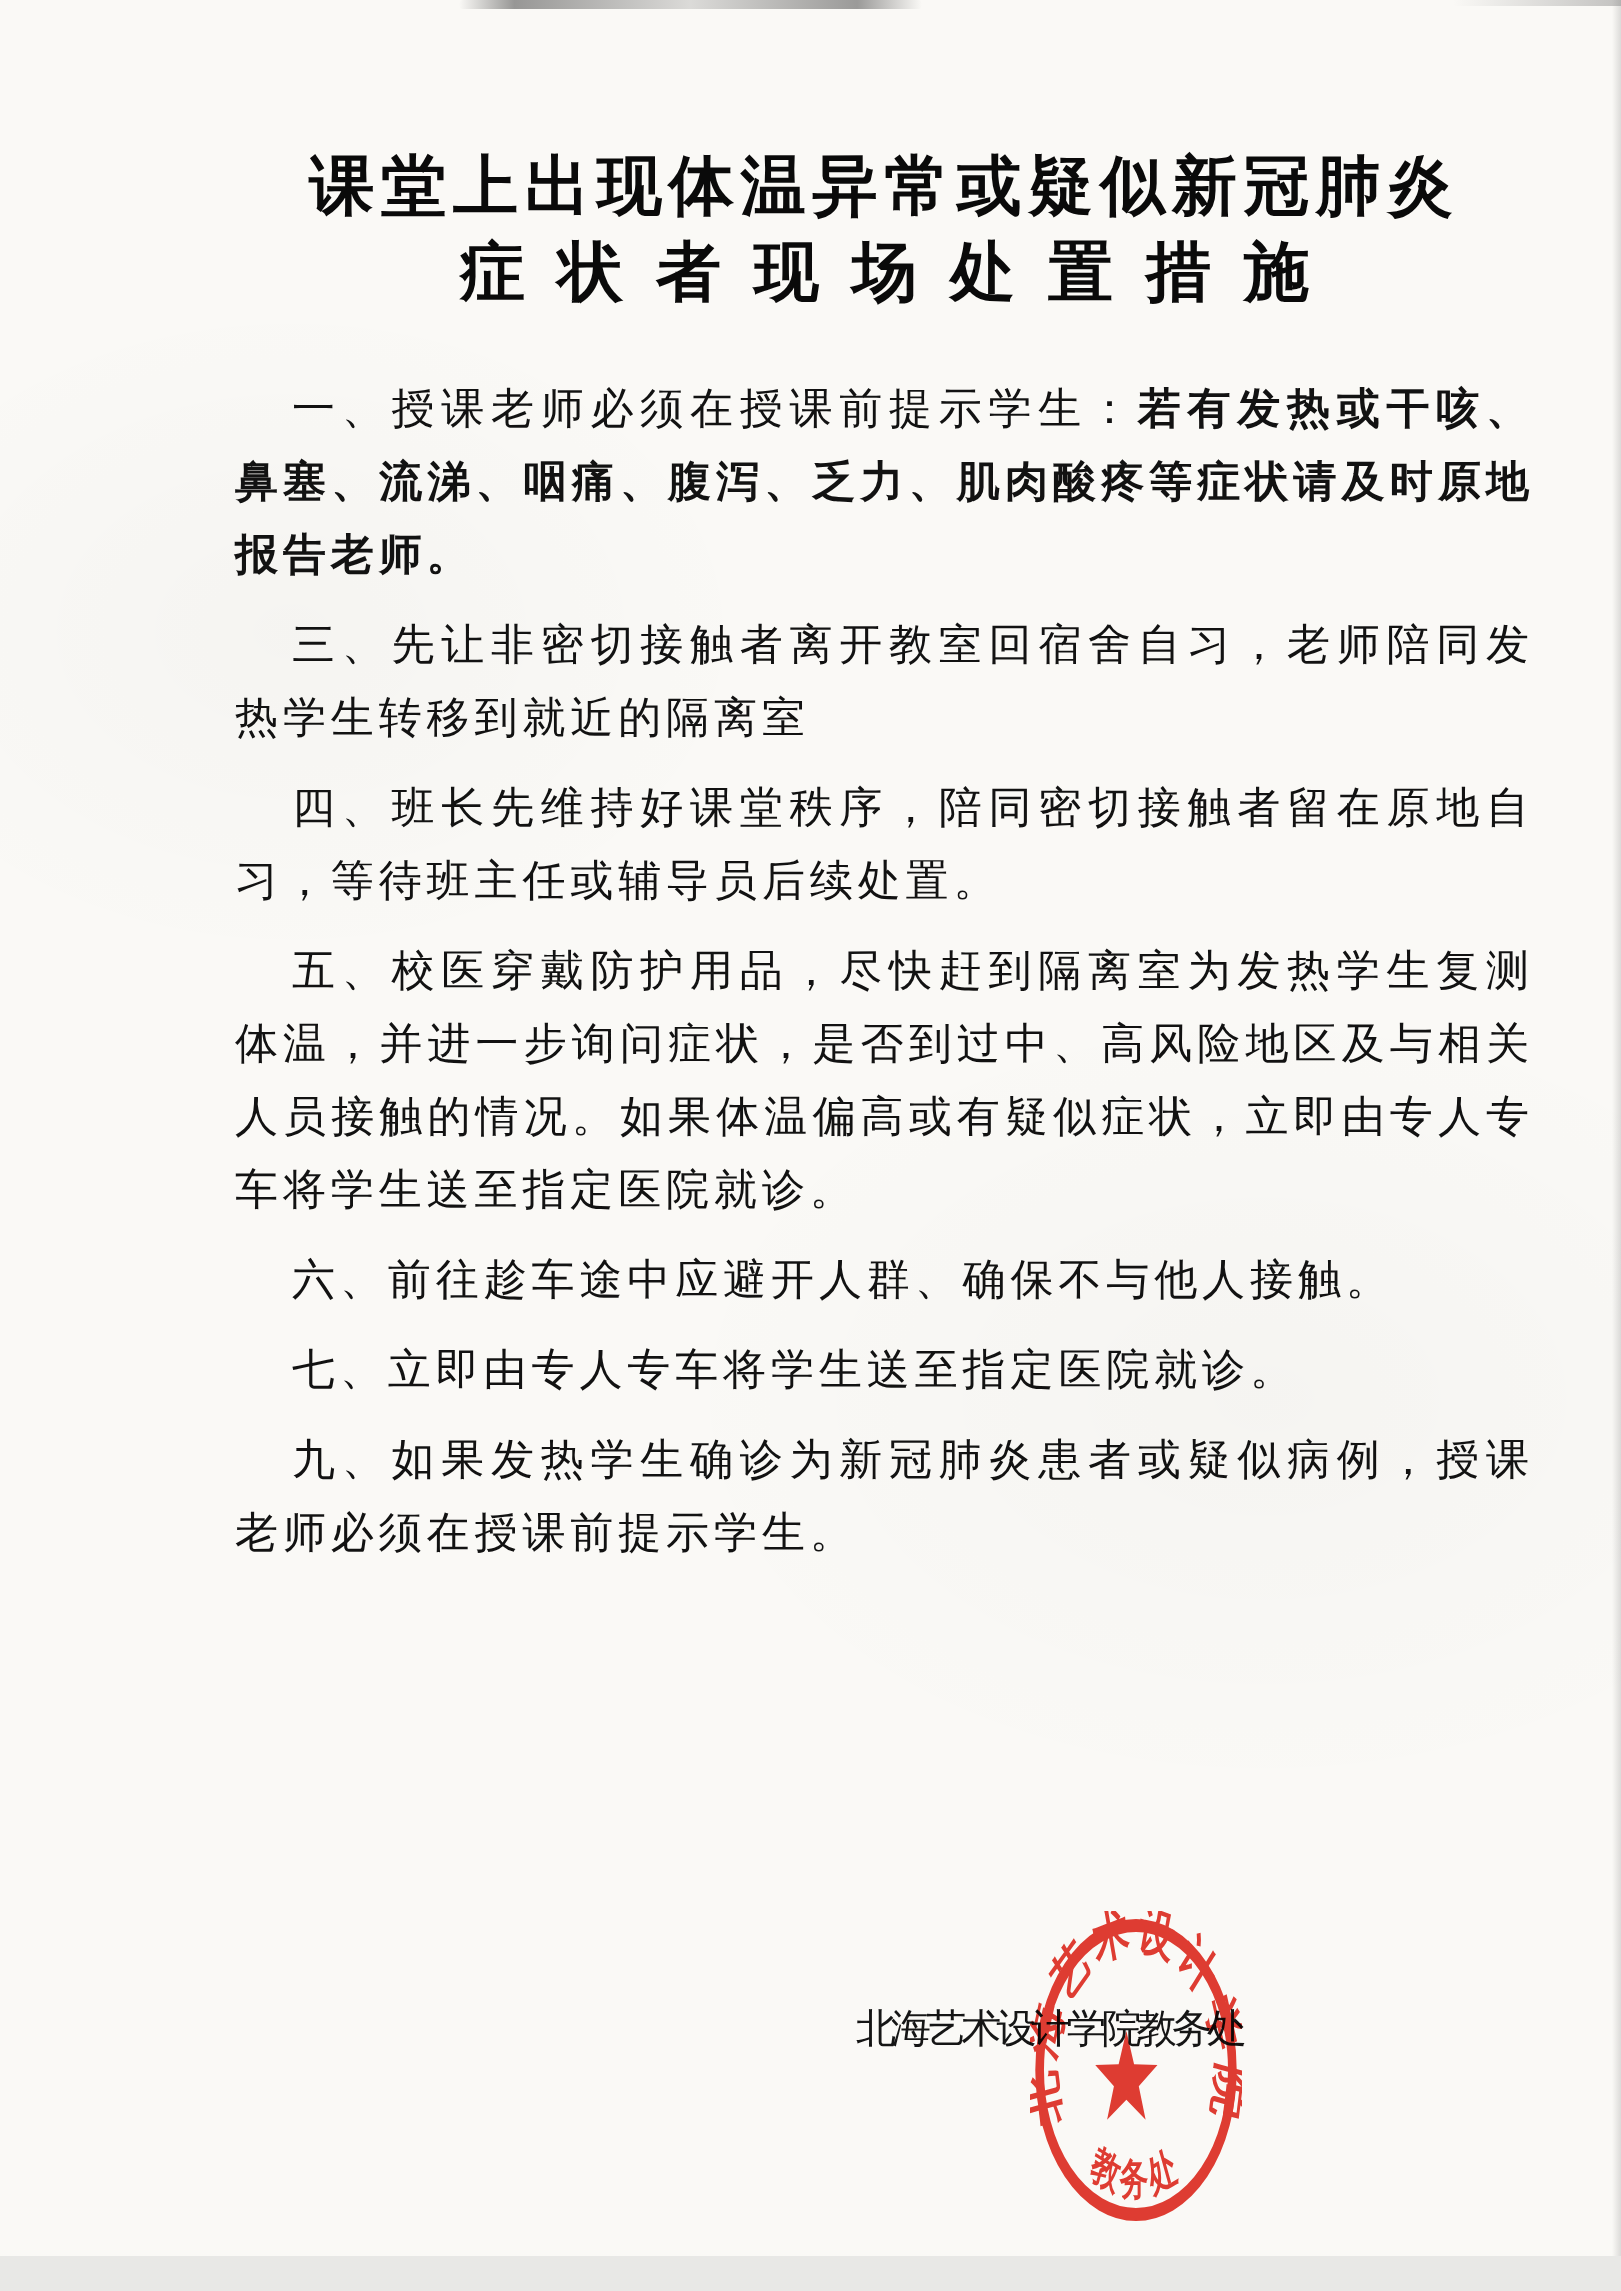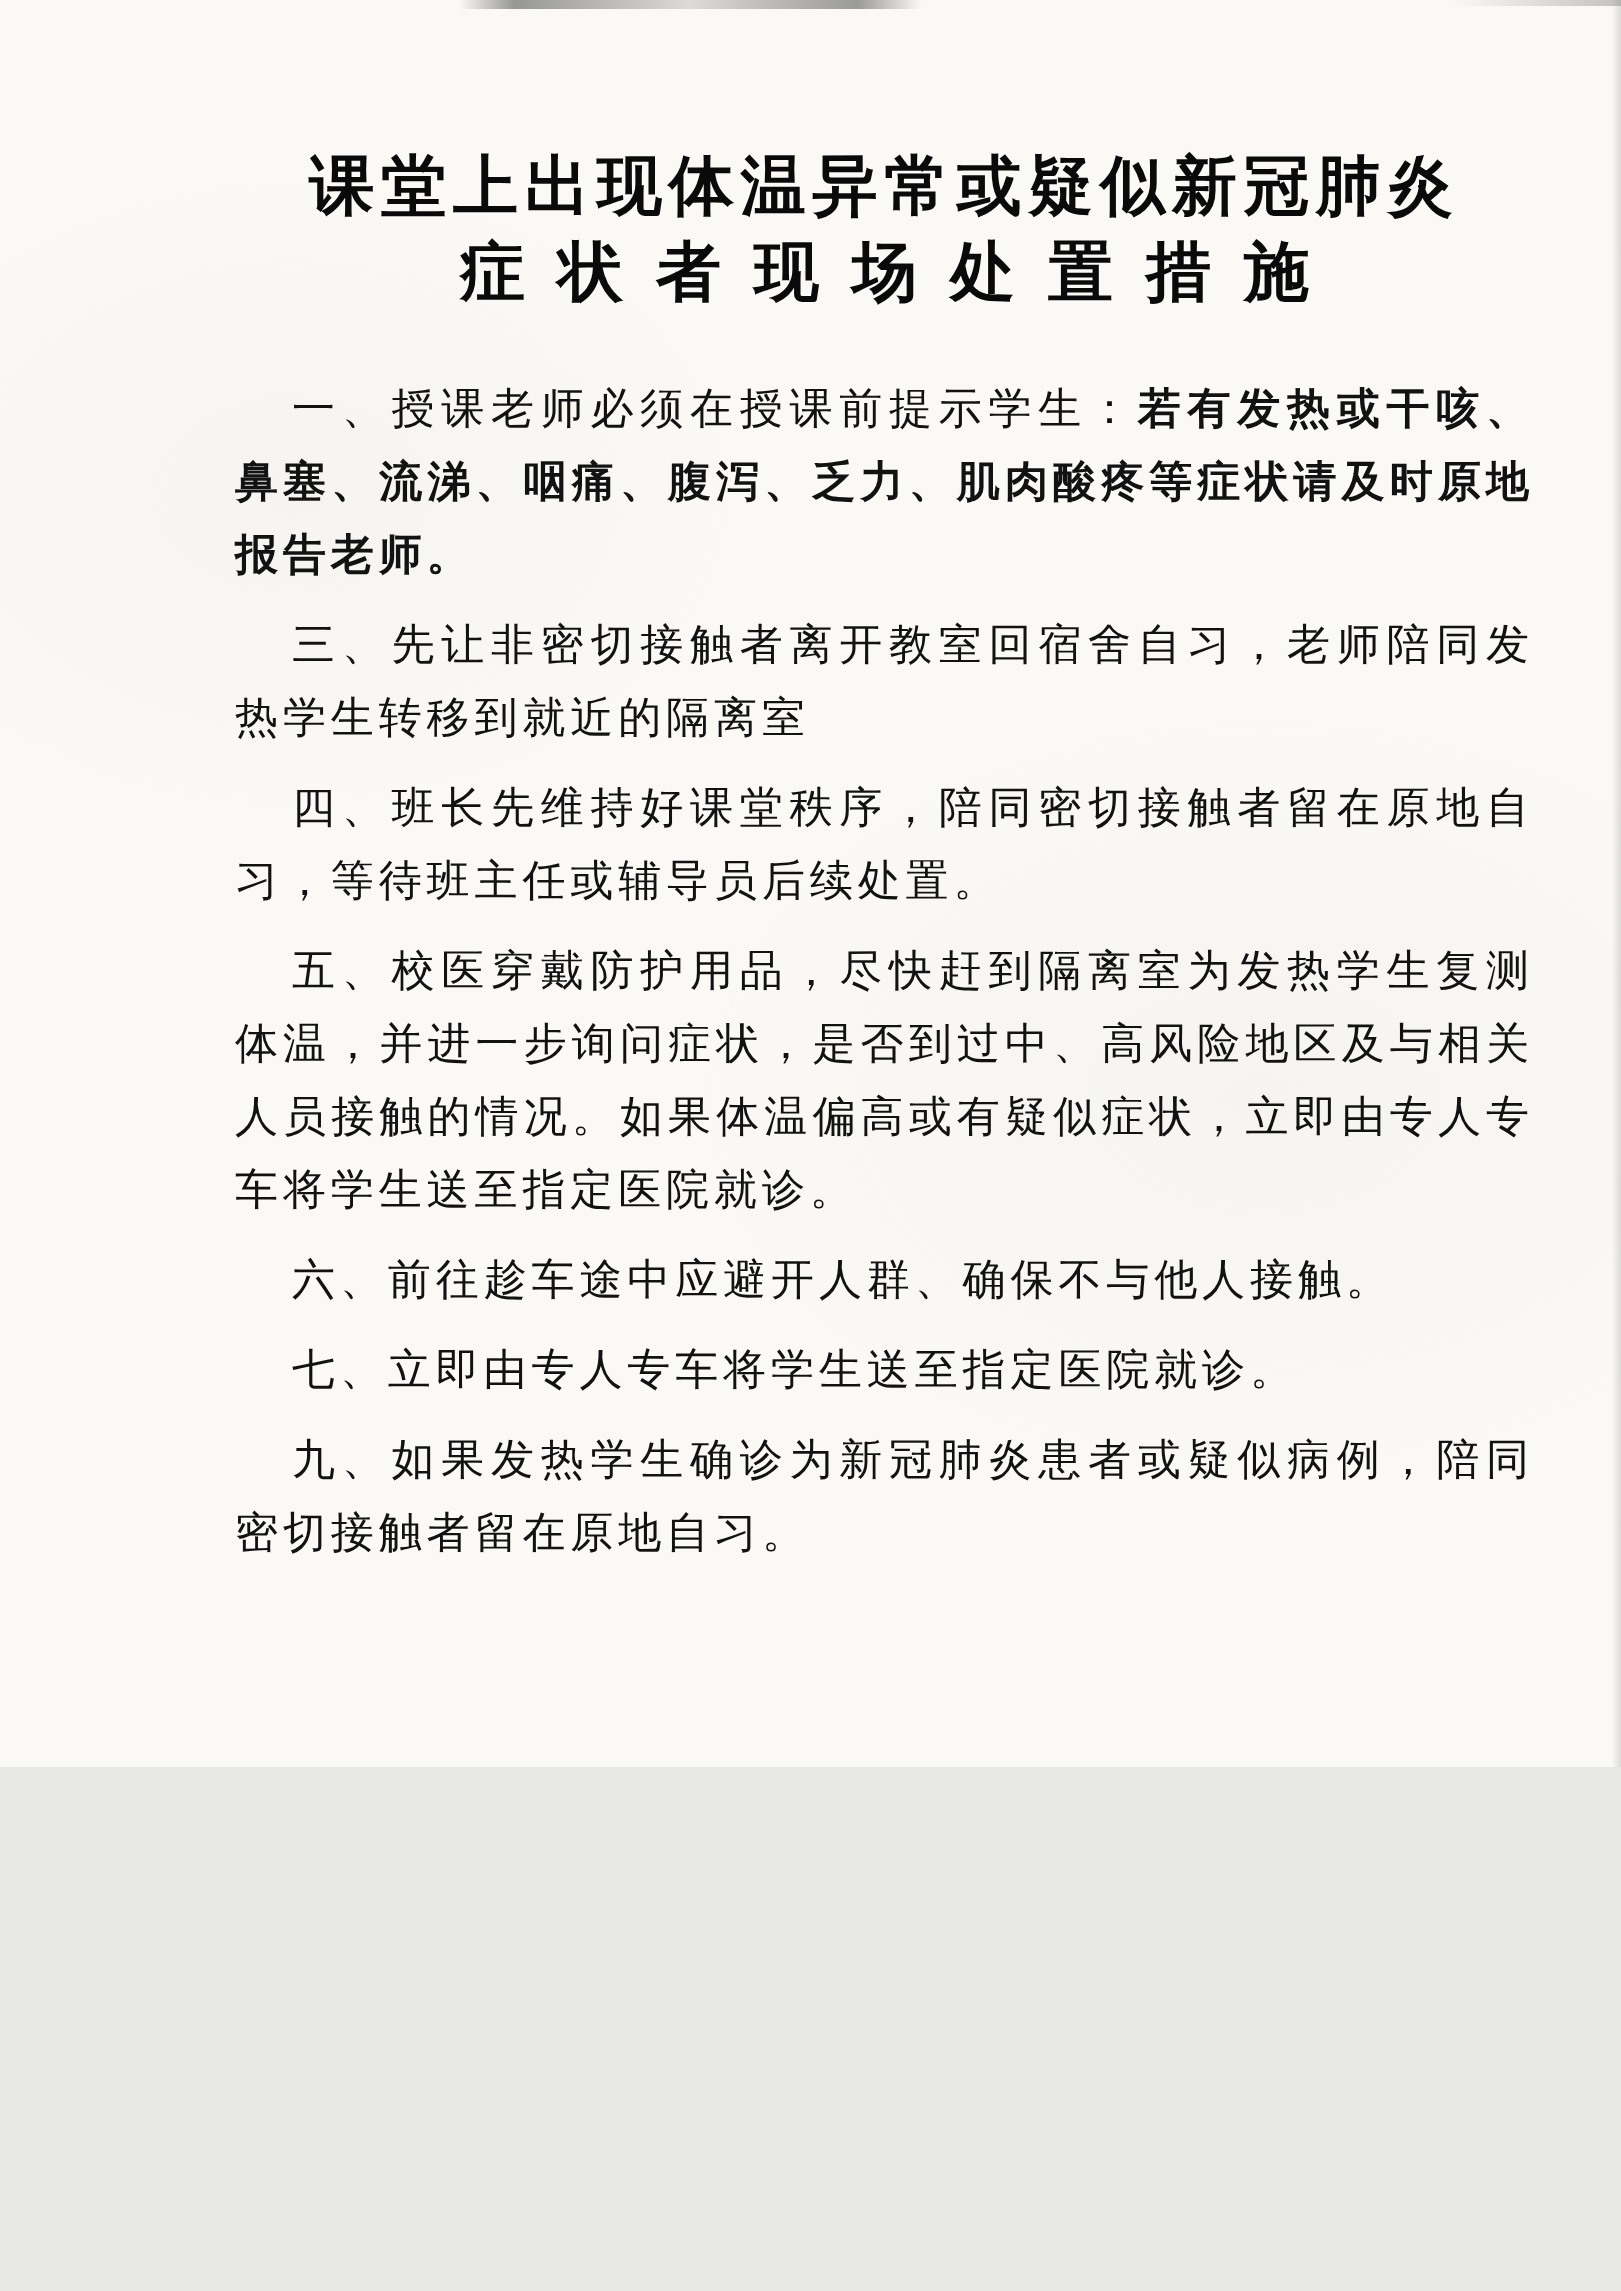--- a/index.html
+++ b/index.html
@@ -1,18 +1,18 @@
 <!DOCTYPE html>
 <html><head>
 <meta charset="utf-8">
 <style>
   html,body{margin:0;padding:0;background:#e8e8e6;}
   .page{
     position:relative;
-    width:1621px;height:1767px;
+    width:1621px;height:2256px;
     margin:0 auto;
     background:
       radial-gradient(ellipse 686px 490px at 18% 28%, rgba(0,0,0,0.02), transparent 70%),
       radial-gradient(ellipse 882px 588px at 78% 62%, rgba(0,0,0,0.018), transparent 70%),
       #faf9f6;
     overflow:hidden;
     font-family:"Liberation Serif","DejaVu Serif",serif;
     color:#121212;
   }
   .content{
@@ -89,21 +89,21 @@
       <span class="title-line second">症状者现场处置措施</span>
     </h1>
 
     <div class="doc-body">
       <p class="para"><span>一、授课老师必须在授课前提示学生：</span><span class="emph">若有发热或干咳、鼻塞、流涕、咽痛、腹泻、乏力、肌肉酸疼等症状请及时原地报告老师。</span></p>
       <p class="para">三、先让非密切接触者离开教室回宿舍自习，老师陪同发热学生转移到就近的隔离室</p>
       <p class="para">四、班长先维持好课堂秩序，陪同密切接触者留在原地自习，等待班主任或辅导员后续处置。</p>
       <p class="para">五、校医穿戴防护用品，尽快赶到隔离室为发热学生复测体温，并进一步询问症状，是否到过中、高风险地区及与相关人员接触的情况。如果体温偏高或有疑似症状，立即由专人专车将学生送至指定医院就诊。</p>
       <p class="para">六、前往趁车途中应避开人群、确保不与他人接触。</p>
       <p class="para">七、立即由专人专车将学生送至指定医院就诊。</p>
-      <p class="para">九、如果发热学生确诊为新冠肺炎患者或疑似病例，陪同密切接触者留在原地自习。</p>
+      <p class="para">九、如果发热学生确诊为新冠肺炎患者或疑似病例，授课老师必须在授课前提示学生。</p>
     </div>
   </div>
 
   <div class="signature">北海艺术设计学院教务处</div>
 
   <svg class="stamp" viewBox="0 0 220 220" preserveAspectRatio="none" xmlns="http://www.w3.org/2000/svg">
     <defs>
       <path id="arcTop" d="M 35.8 149.4 A 84 84 0 1 1 184.2 149.4" fill="none"></path>
       <path id="arcBottom" d="M 60.7 180.4 A 86 86 0 0 0 159.3 180.4" fill="none"></path>
     </defs>

